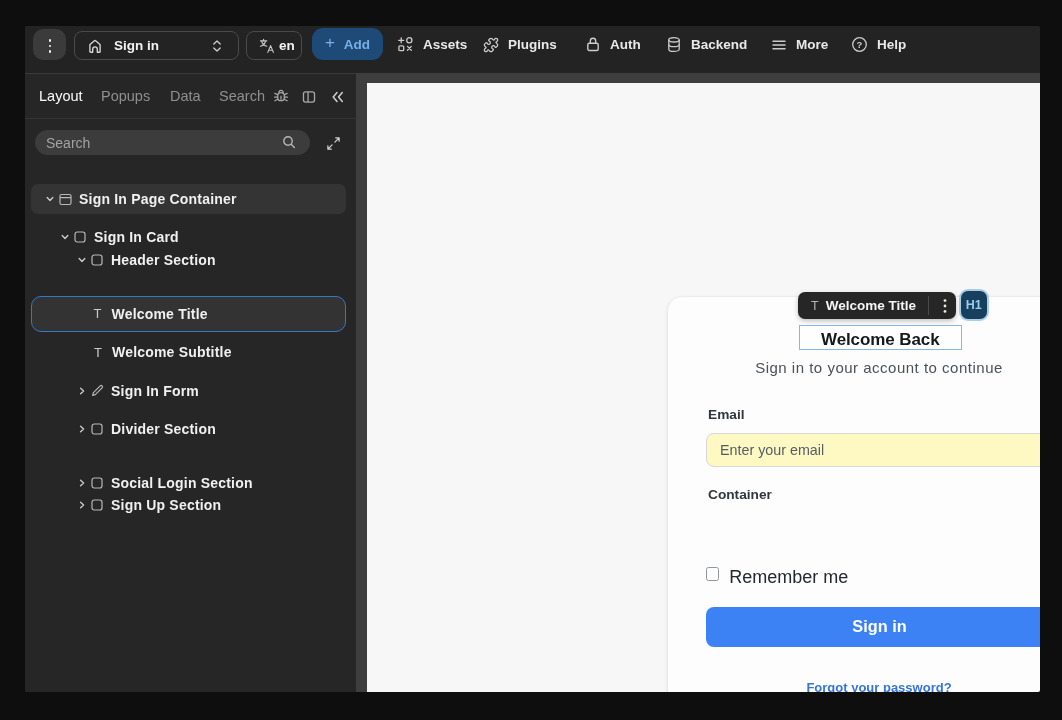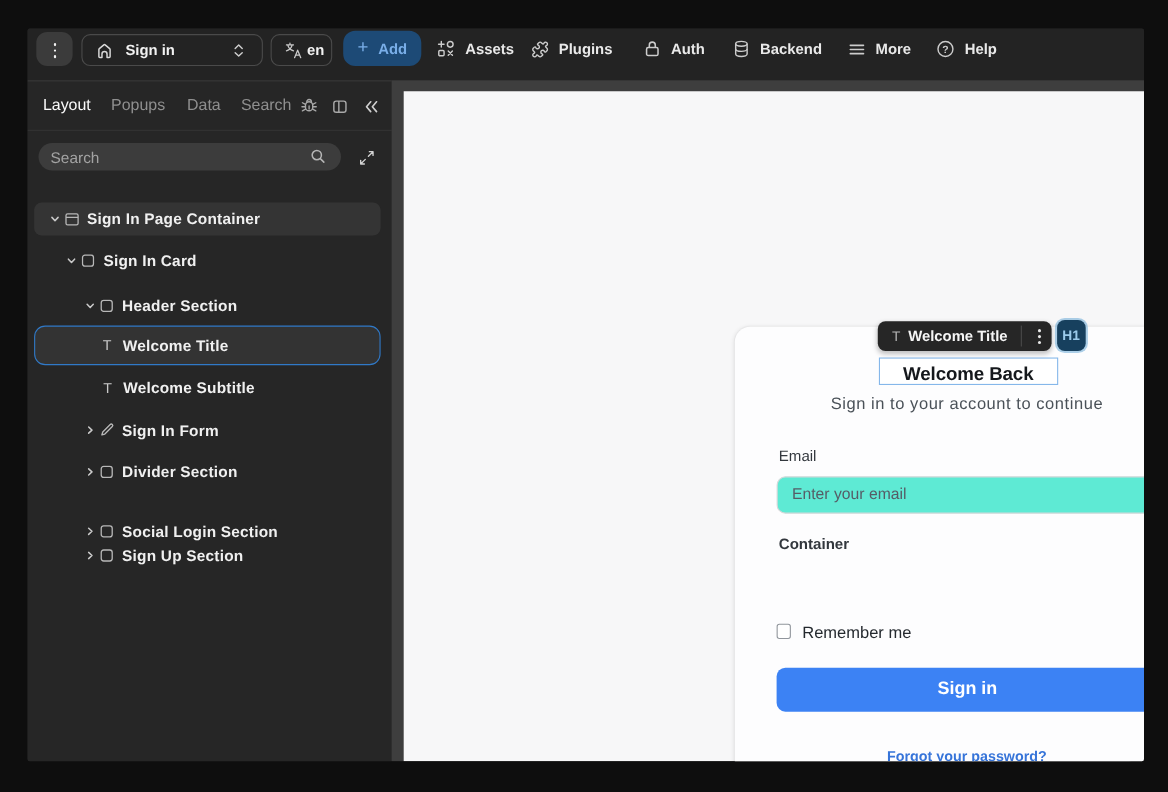--- a/index.html
+++ b/index.html
@@ -150,21 +150,21 @@
             <path d="M2.2 3.6 5 6.6l2.8-3"></path>
           </svg>
         </span>
       <span class="ticon">
           <svg width="12" height="12" viewBox="0 0 12 12" fill="none" stroke="#b8b8b8" stroke-width="1.2">
             <rect x="1" y="1" width="10" height="10" rx="2.2"></rect>
           </svg>
         </span>
       Sign In Card
     </div>
-    <div class="trow" style="top:190px;padding-left:44px">
+    <div class="trow" style="top:172px;padding-left:44px">
       <span class="chev">
           <svg width="10" height="10" viewBox="0 0 10 10" fill="none" stroke="#c9c9c9" stroke-width="1.4" stroke-linecap="round" stroke-linejoin="round">
             <path d="M2.2 3.6 5 6.6l2.8-3"></path>
           </svg>
         </span>
       <span class="ticon">
           <svg width="12" height="12" viewBox="0 0 12 12" fill="none" stroke="#b8b8b8" stroke-width="1.2">
             <rect x="1" y="1" width="10" height="10" rx="2.2"></rect>
           </svg>
         </span>
@@ -234,27 +234,27 @@
 
   <div id="canvasArea">
     <div id="page">
       <div id="card"></div>
 
       <div class="abs" style="left:432px;top:242px;width:162.5px;height:25.4px;border:1px solid #85b7ea;background:#fff"></div>
       <div class="abs" style="left:432px;top:244px;width:162.5px;height:25.4px;display:flex;align-items:center;justify-content:center;font-size:17px;font-weight:700;color:#15181c;letter-spacing:-0.1px">Welcome Back</div>
 
       <div class="abs" style="left:312px;top:276px;width:400px;text-align:center;font-size:15px;letter-spacing:0.5px;color:#4a5158">Sign in to your account to continue</div>
 
-      <div class="abs" style="left:341px;top:324px;font-size:13.7px;font-weight:400;color:#32373d">Email</div>
-      <div class="abs" style="left:339px;top:350px;width:347px;height:34px;border:1px solid #d6d8da;border-radius:8px;background:#5eead4;display:flex;align-items:center;padding-left:13px;font-size:14.3px;color:#565d66">Enter your email</div>
+      <div class="abs" style="left:341px;top:324px;font-size:13.7px;font-weight:700;color:#32373d">Email</div>
+      <div class="abs" style="left:339px;top:350px;width:347px;height:34px;border:1px solid #d6d8da;border-radius:8px;background:#fef9c3;display:flex;align-items:center;padding-left:13px;font-size:14.3px;color:#565d66">Enter your email</div>
 
       <div class="abs" style="left:341px;top:404px;font-size:13.7px;font-weight:700;color:#32373d">Container</div>
 
       <div class="abs" style="left:339px;top:484.3px;width:13.3px;height:13.3px;border:1.5px solid #91969c;border-radius:2.5px;background:#fff"></div>
-      <div class="abs" style="left:362.3px;top:483.5px;font-size:15px;color:#24292e">Remember me</div>
+      <div class="abs" style="left:362.3px;top:483.5px;font-size:18px;color:#24292e">Remember me</div>
 
       <div class="abs" style="left:339px;top:523.5px;width:347px;height:40px;border-radius:8px;background:#3c82f4;display:flex;align-items:center;justify-content:center;color:#fff;font-size:16.3px;font-weight:700">Sign in</div>
 
       <div class="abs" style="left:312px;top:597px;width:400px;text-align:center;font-size:13px;font-weight:700;color:#3674d9">Forgot your password?</div>
 
       <div class="abs" style="left:431px;top:209px;width:158px;height:27px;background:#262626;border-radius:7px;display:flex;align-items:center;box-shadow:0 2px 5px rgba(0,0,0,0.25)">
         <span style="color:#b5b5b5;font-size:12.5px;margin-left:13px">T</span>
         <span style="color:#f5f5f5;font-size:13.5px;font-weight:600;margin-left:7px">Welcome Title</span>
         <span style="position:absolute;right:27px;top:4px;bottom:4px;width:1px;background:#4a4a4a"></span>
         <svg style="position:absolute;right:9px;top:5.5px" width="4" height="16" viewBox="0 0 4 16">

